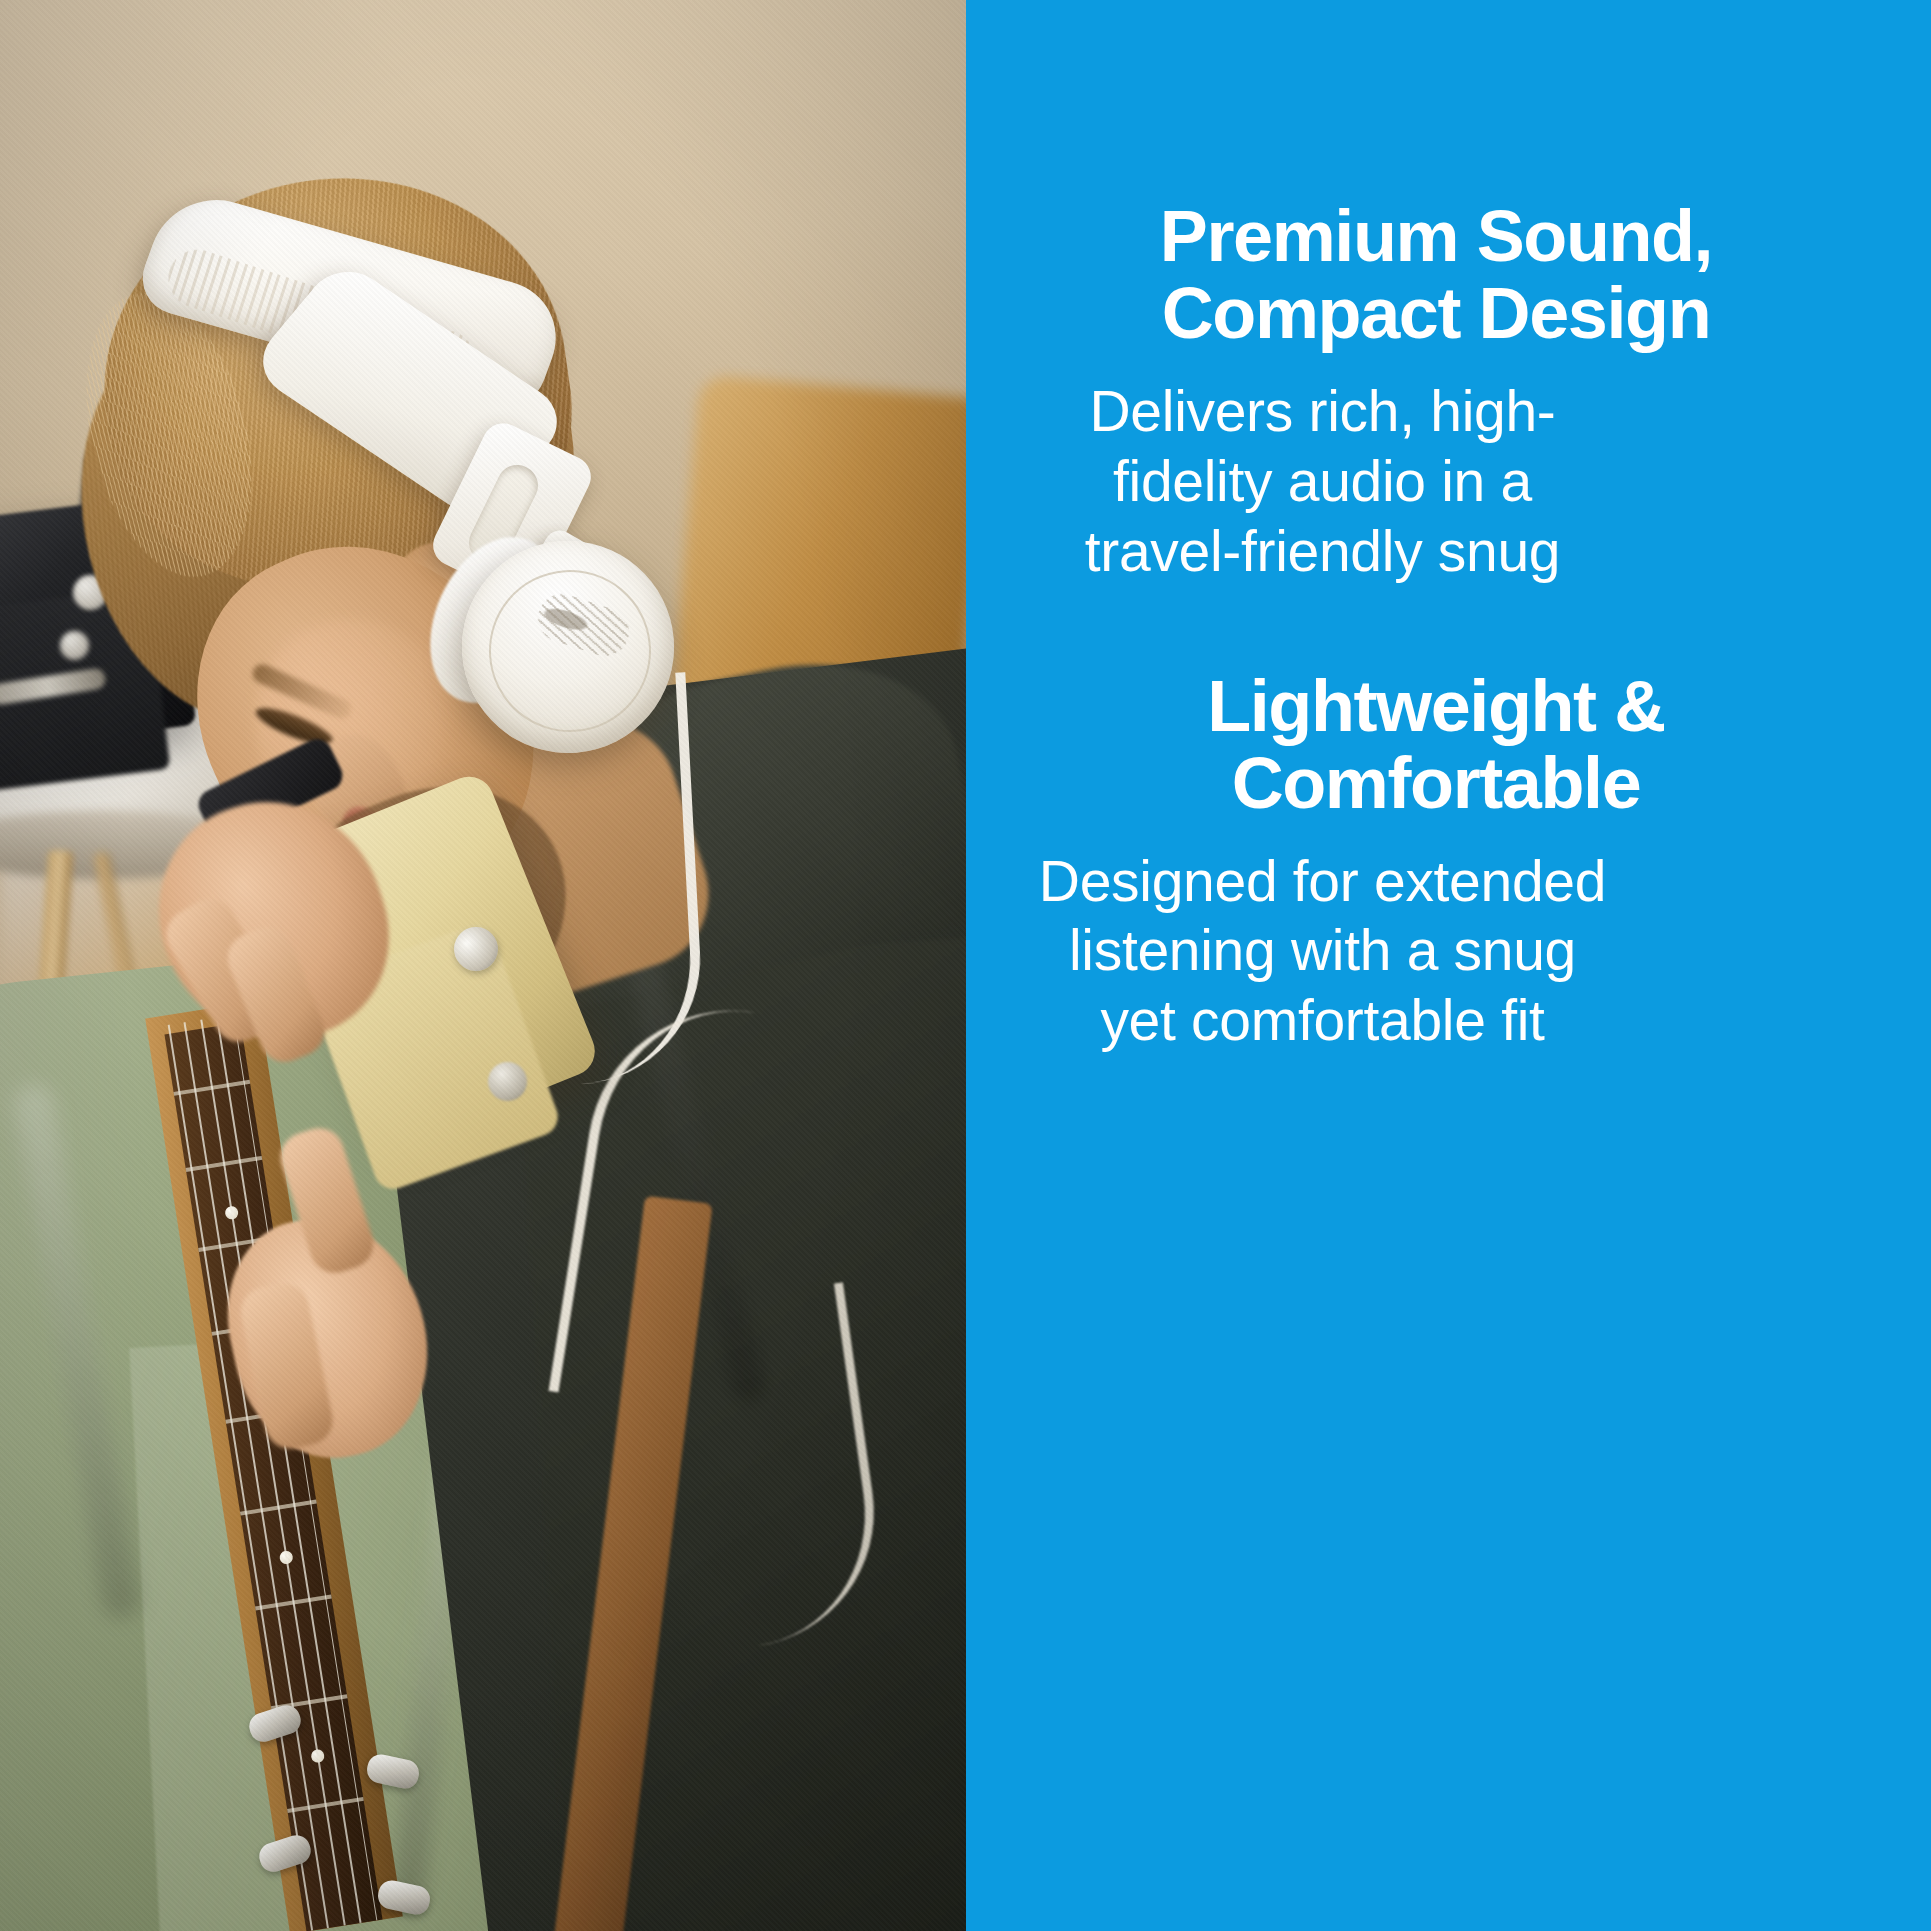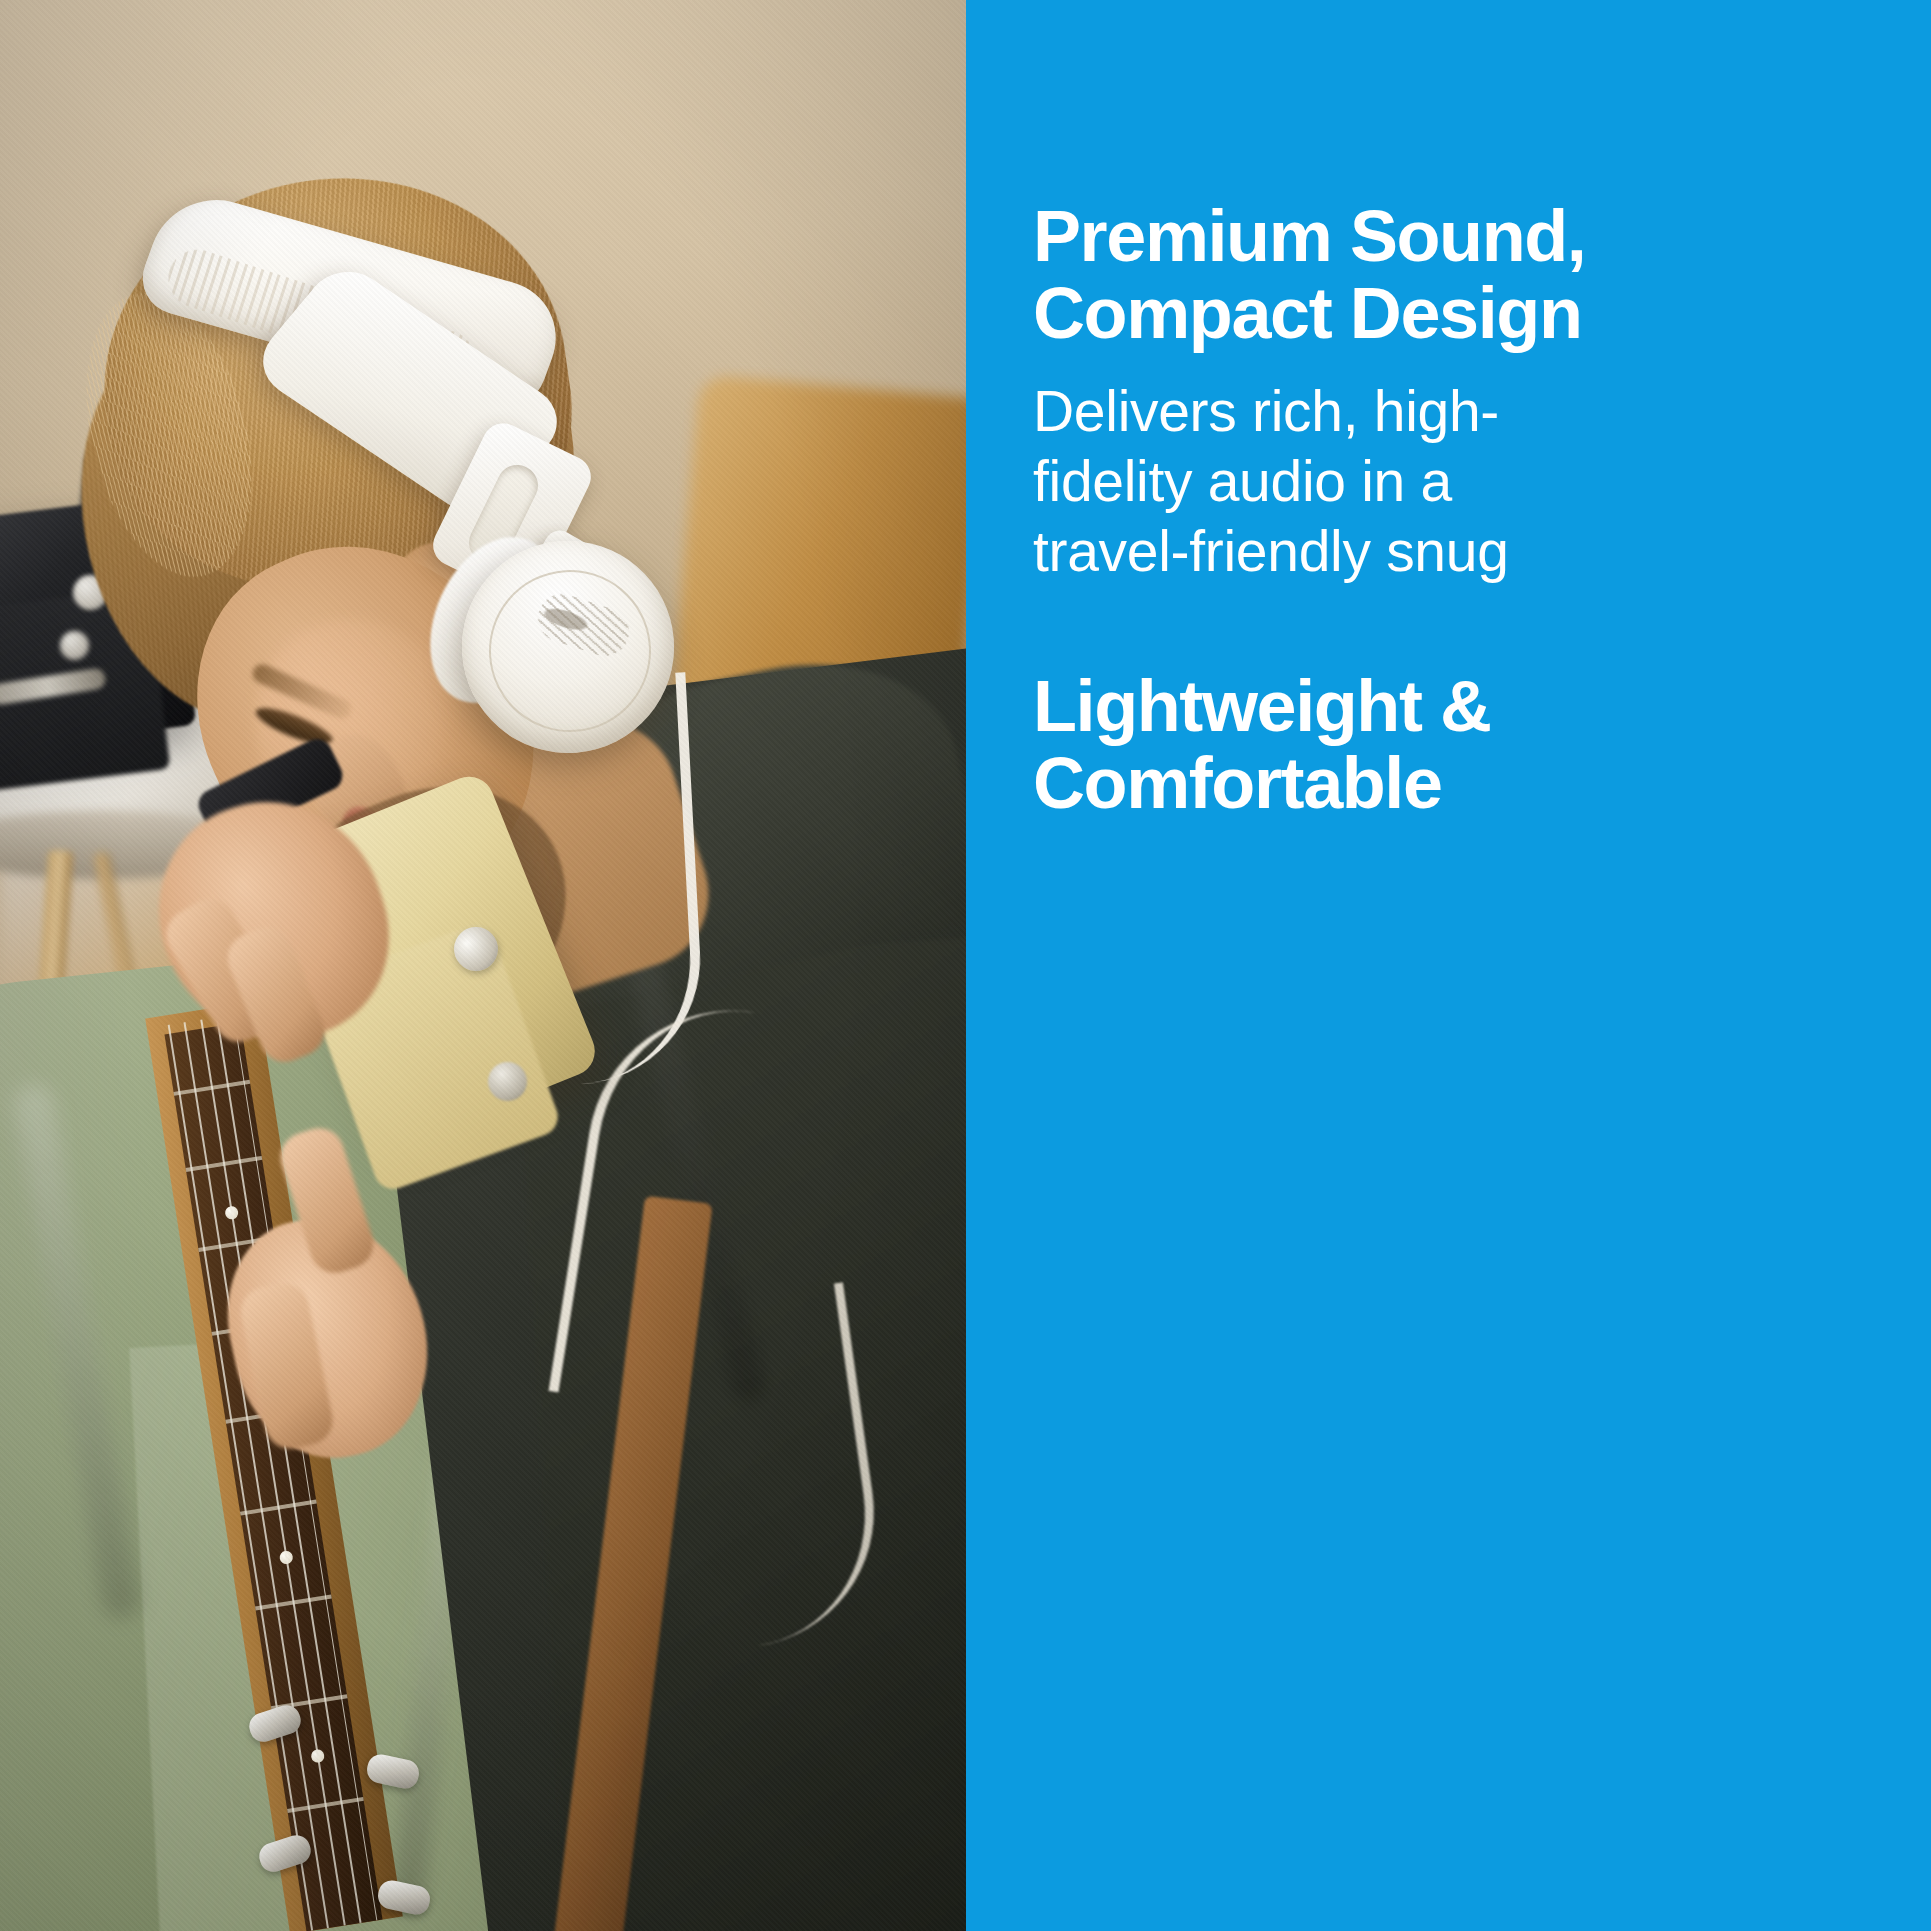--- a/index.html
+++ b/index.html
@@ -353,29 +353,30 @@
     <div class="ph finger" style="left:189px;top:898px;width:71px;height:145px;transform:rotate(-30deg)"></div>
     <div class="ph finger" style="left:243px;top:927px;width:66px;height:135px;transform:rotate(-22deg)"></div>
     <div class="ph hand-l"></div>
     <div class="ph finger" style="left:253px;top:1284px;width:68px;height:164px;transform:rotate(-12deg)"></div>
     <div class="ph finger" style="left:295px;top:1128px;width:64px;height:145px;transform:rotate(-18deg)"></div>
 
     <div class="ph grain"></div>
     <div class="ph vig"></div>
   </div>
 
-  <div class="text-panel" style="background:#0C9BE0;">
+  <div class="text-panel" style="background:#0C9BE0;text-align:center;">
 
     <div class="feature">
       <h2 class="f-title">Premium Sound,
 Compact Design</h2>
       <p class="f-desc">Delivers rich, high-fidelity audio in a travel-friendly snug</p>
     </div>
 
     <div class="feature">
       <h2 class="f-title">Lightweight &amp;
 Comfortable</h2>
+      <p class="f-desc">Designed for extended listening with a snug yet comfortable fit</p>
     </div>
 
 
   </div>
 </div>
 
 
 </body></html>

